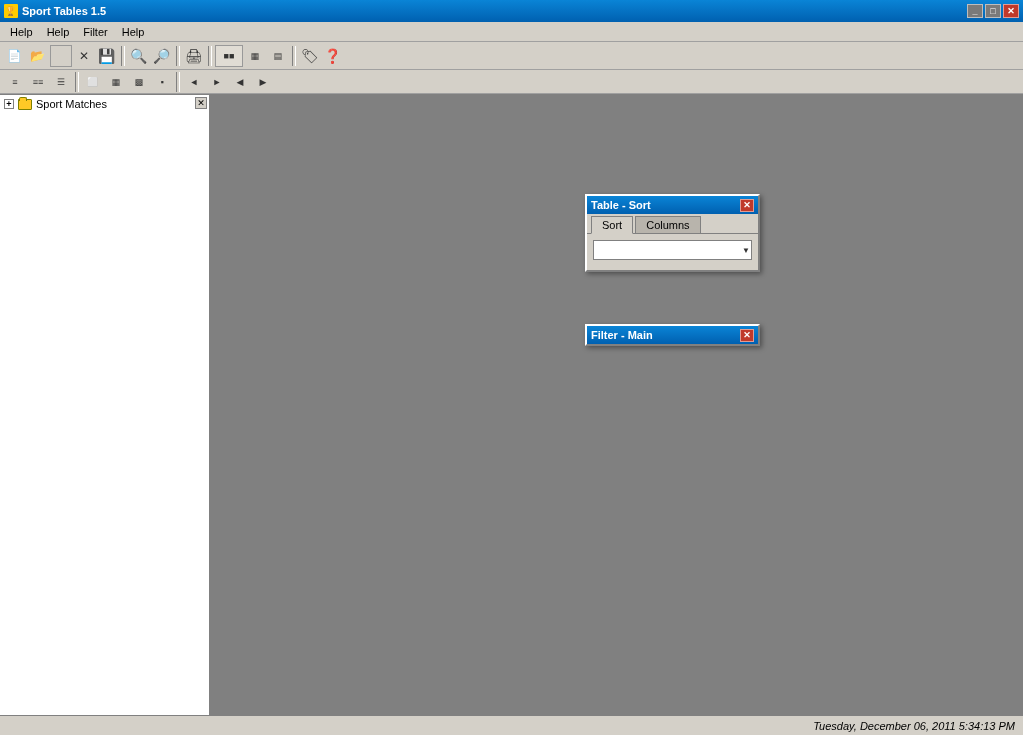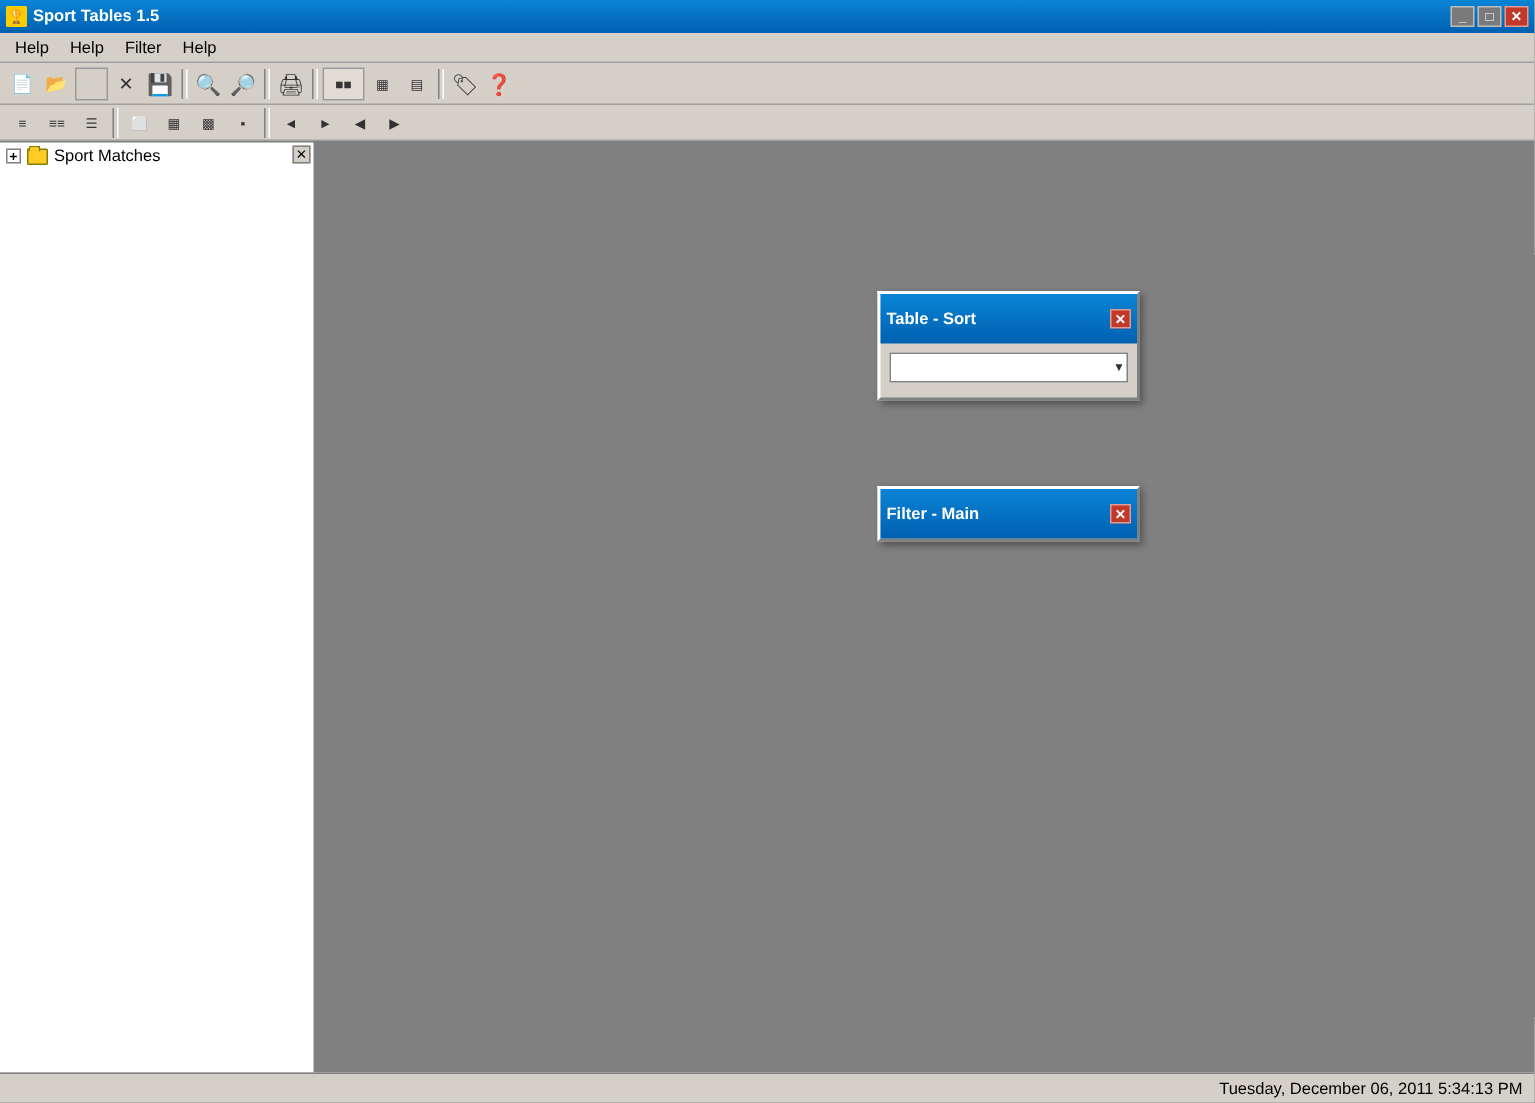--- a/index.html
+++ b/index.html
@@ -201,21 +201,21 @@
     
     .dialog {
       position: absolute;
       background: #d4d0c8;
       border: 2px solid #808080;
       border-top-color: #ffffff;
       border-left-color: #ffffff;
       box-shadow: 2px 2px 5px rgba(0,0,0,0.4);
     }
     .dialog-title {
-      height: 33px;
+      height: 18px;
       background: linear-gradient(to bottom, #0a84d6, #0060b0);
       color: white;
       font-size: 11px;
       font-weight: bold;
       display: flex;
       align-items: center;
       justify-content: space-between;
       padding: 0 4px;
       gap: 35px;
     }
@@ -316,20 +316,21 @@
       border-top: 1px solid #808080;
       display: flex;
       align-items: center;
       justify-content: flex-end;
       padding: 0 8px;
       font-size: 11px;
       position: absolute;
       bottom: 0;
       left: 0;
       right: 0;
+      font-style: italic;
     }
   </style>
 </head>
 <body>
 
 <div class="title-bar">
   <div class="title-bar-left">
     <div class="title-icon">🏆</div>
     <span>Sport Tables 1.5</span>
   </div>
@@ -394,20 +395,24 @@
     </div>
   </div>
 
   <div class="content-area">
 
     <div class="dialog" style="left: 375px; top: 100px; width: 175px;">
       <div class="dialog-title">
         <span>Table - Sort</span>
         <div class="dialog-close-btn">✕</div>
       </div>
+      <div class="tab-bar">
+        <div class="tab active">Sort</div>
+        <div class="tab">Columns</div>
+      </div>
       <div class="dialog-content">
         <div class="select-wrapper">
           <select class="dialog-select">
             <option value=""></option>
           </select>
         </div>
       </div>
     </div>
 
     <div class="dialog" style="left: 375px; top: 230px; width: 175px;">

